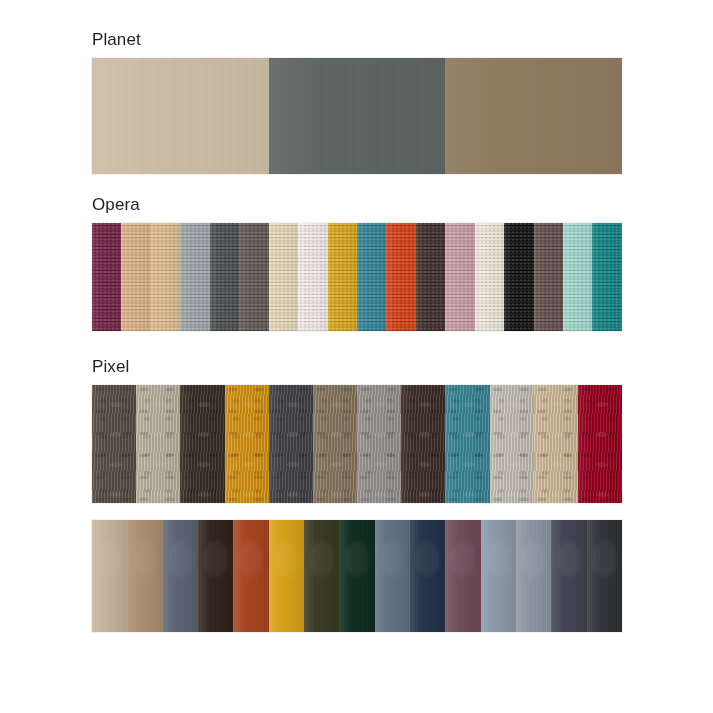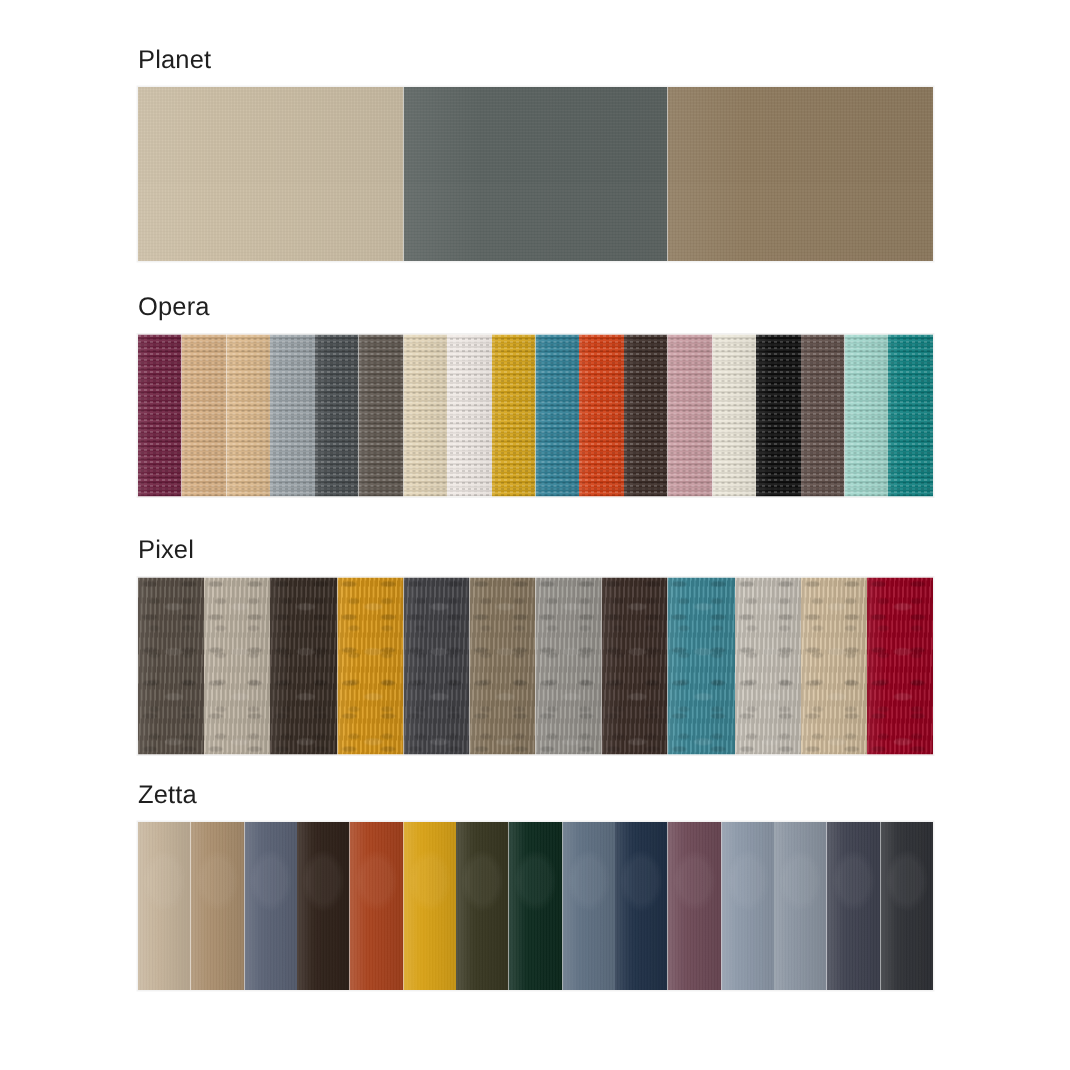--- a/index.html
+++ b/index.html
@@ -274,21 +274,20 @@
           <div class="sheen"></div>
         </div>
         <div class="swatch">
           <div class="base" style="background: rgb(158, 0, 32);"></div>
           <div class="tex"></div>
           <div class="sheen"></div>
         </div>
       </div>
     </div>
     <div class="collection" style="top: 520px;">
-      <div class="collection-label" style="color: rgb(31, 31, 31);">Zetta</div>
       <div class="swatch-strip tex-velvet" style="height: 112px;">
         <div class="swatch">
           <div class="base" style="background: rgb(198, 180, 155);"></div>
           <div class="tex"></div>
           <div class="sheen"></div>
         </div>
         <div class="swatch">
           <div class="base" style="background: rgb(171, 143, 110);"></div>
           <div class="tex"></div>
           <div class="sheen"></div>

